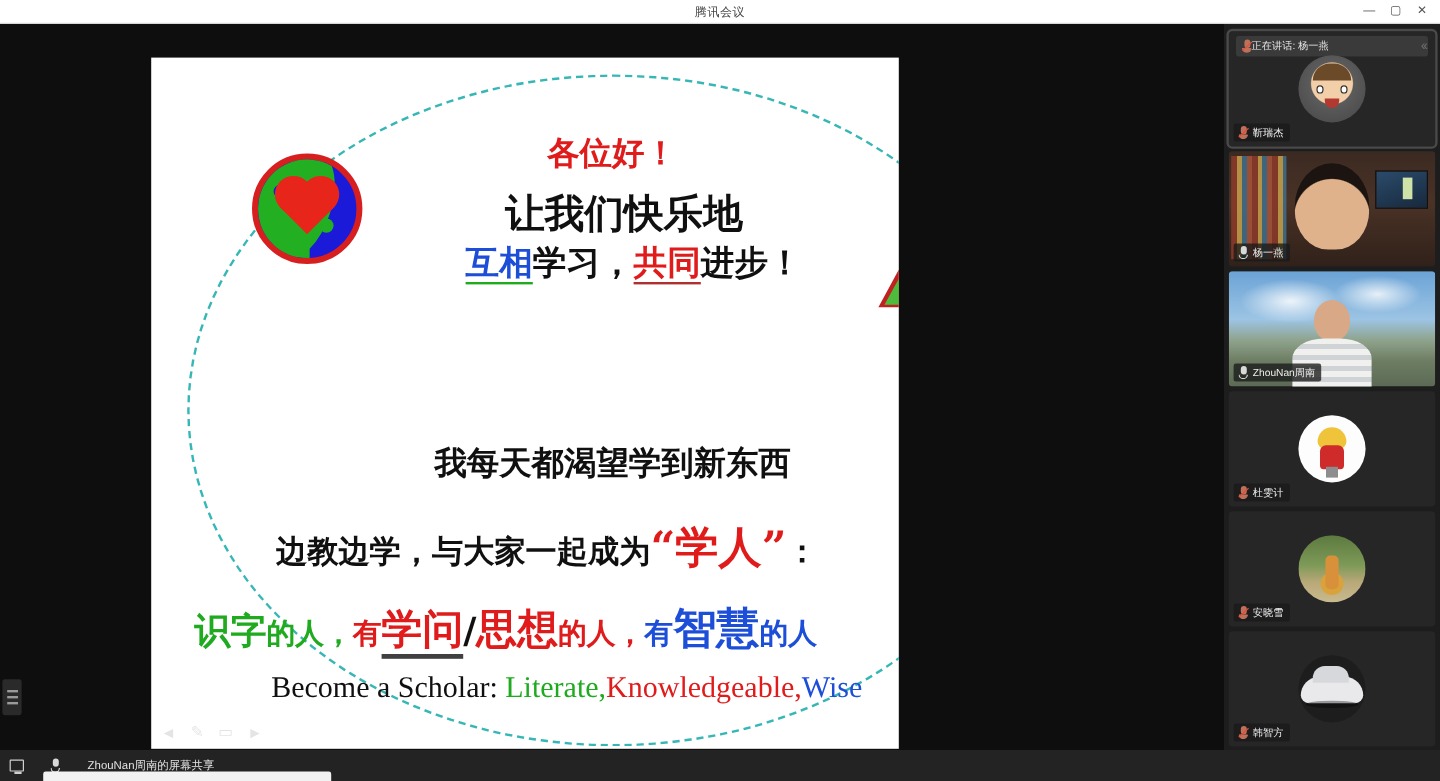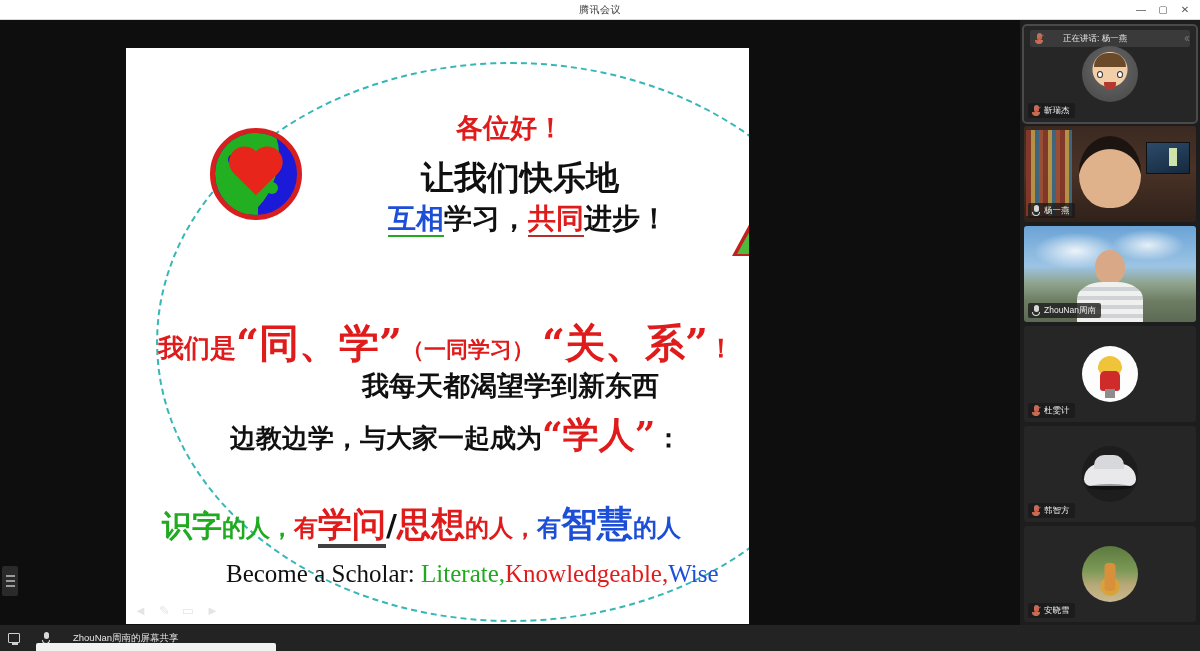--- a/index.html
+++ b/index.html
@@ -132,21 +132,21 @@
     background: #1d1d1d; padding: 6px 4px 0 4px;
   }
   .tile {
     position: relative; width: 172px; height: 96px; margin-bottom: 4px;
     background: #242424; border-radius: 3px; overflow: hidden;
   }
   .tile.active { outline: 2px solid #4a4a4a; }
   .speaking-bar {
     position: absolute; left: 6px; right: 6px; top: 4px; height: 17px;
     background: rgba(60,60,60,.92); border-radius: 2px;
-    display: flex; align-items: center; gap: 20px; padding: 0 5px;
+    display: flex; align-items: center; gap: 0; padding: 0 5px;
   }
   .speaking-bar .txt { font-size: 8.5px; color: #e6e6e6; white-space: nowrap; }
   .mic-ico { width: 8px; height: 11px; position: relative; flex: none; }
   .mic-ico i {
     position: absolute; left: 1.5px; top: 0; width: 5px; height: 7px;
     background: #d9d9d9; border-radius: 2.5px;
   }
   .mic-ico b {
     position: absolute; left: 0; bottom: 0; width: 8px; height: 4px;
     border: 1.3px solid #d9d9d9; border-top: none;
@@ -342,27 +342,24 @@
       </div>
 
       <div class="tline cn red" style="left:330px; top:62px; font-size:27px;">各位好！</div>
 
       <div class="tline cn black" style="left:295px; top:108px; font-size:33px;">让我们快乐地</div>
 
       <div class="tline cn" style="left:262px; top:152px; font-size:28px;">
         <span class="blue u-green">互相</span><span class="black">学习，</span><span class="red u-red">共同</span><span class="black">进步！</span>
       </div>
 
-      <div class="tline cn" style="left:32px; top:268px; font-size:26px;">
-        <span class="red" style="font-size:26px;">我们是</span><span class="red" style="font-size:40px;">“同、学”</span><span class="red" style="font-size:22px;">（一同学习）</span><span class="red" style="font-size:40px; margin-left:8px;">“关、系”</span><span class="red" style="font-size:26px;">！</span>
-      </div>
 
       <div class="tline cn black" style="left:204px; top:320px; font-size:27px;margin-left:32px;">我每天都渴望学到新东西</div>
 
-      <div class="tline cn" style="left:104px; top:363px; font-size:26px;">
+      <div class="tline cn" style="left:104px; top:384px; font-size:26px;">
         <span class="black">边教边学，与大家一起成为</span><span class="red" style="font-size:36px;">“学人”</span><span class="black">：</span>
       </div>
 
       <div class="tline cn" style="left:36px; top:452px; font-size:24px;">
         <span class="green" style="font-size:30px;">识字</span><span class="green">的人，</span><span class="red">有</span><span class="red u-dark" style="font-size:34px;">学问</span><span class="black" style="font-size:30px;">/</span><span class="red" style="font-size:34px;">思想</span><span class="red">的人，</span><span class="blue">有</span><span class="blue" style="font-size:36px;">智慧</span><span class="blue">的人</span>
       </div>
 
       <div class="tline" style="left:100px; top:512px; font-size:25px; font-family:'Liberation Serif','DejaVu Serif',serif;">
         <span class="black">Become a Scholar:</span>
         <span class="green">Literate,</span><span class="red">Knowledgeable,</span><span class="blue">Wise</span>
@@ -443,40 +440,40 @@
       <div class="namebar">
         <span class="mic-ico muted">
             <i></i>
             <b></b>
           </span>
         <span class="nm">杜雯计</span>
       </div>
     </div>
 
     <div class="tile bg-dark">
+      <div class="kimono"></div>
+      <div class="namebar">
+        <span class="mic-ico muted">
+            <i></i>
+            <b></b>
+          </span>
+        <span class="nm">安晓雪</span>
+      </div>
+    </div>
+
+    <div class="tile bg-dark">
       <div class="avatar" style="background:#1d1d1d;">
         <div class="car"></div>
       </div>
       <div class="namebar">
         <span class="mic-ico muted">
             <i></i>
             <b></b>
           </span>
         <span class="nm">韩智方</span>
-      </div>
-    </div>
-
-    <div class="tile bg-dark">
-      <div class="kimono"></div>
-      <div class="namebar">
-        <span class="mic-ico muted">
-            <i></i>
-            <b></b>
-          </span>
-        <span class="nm">安晓雪</span>
       </div>
     </div>
   </div>
 
   <div class="bottombar">
     <span class="screen-ico"></span>
     <span class="mic-ico">
         <i></i>
         <b></b>
       </span>

